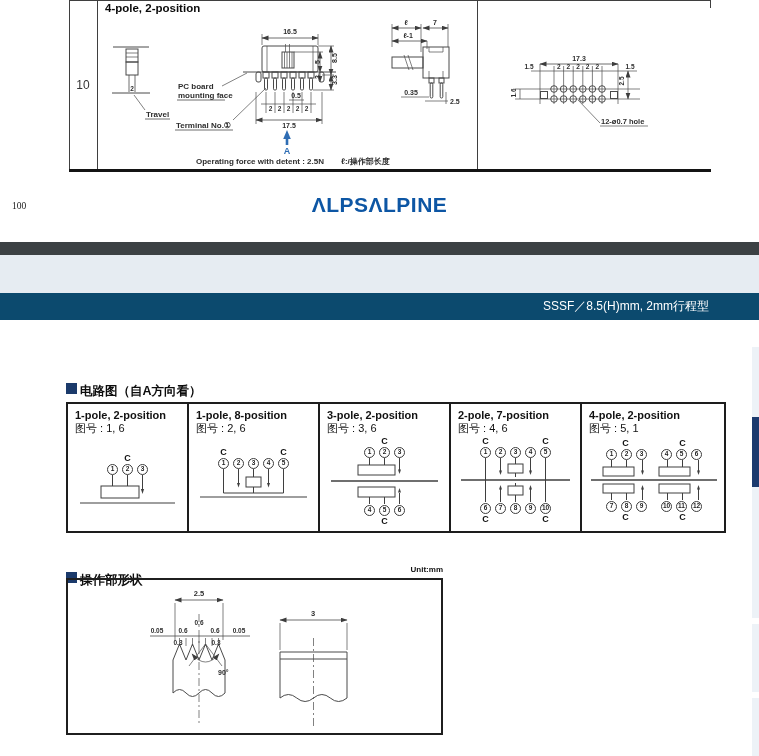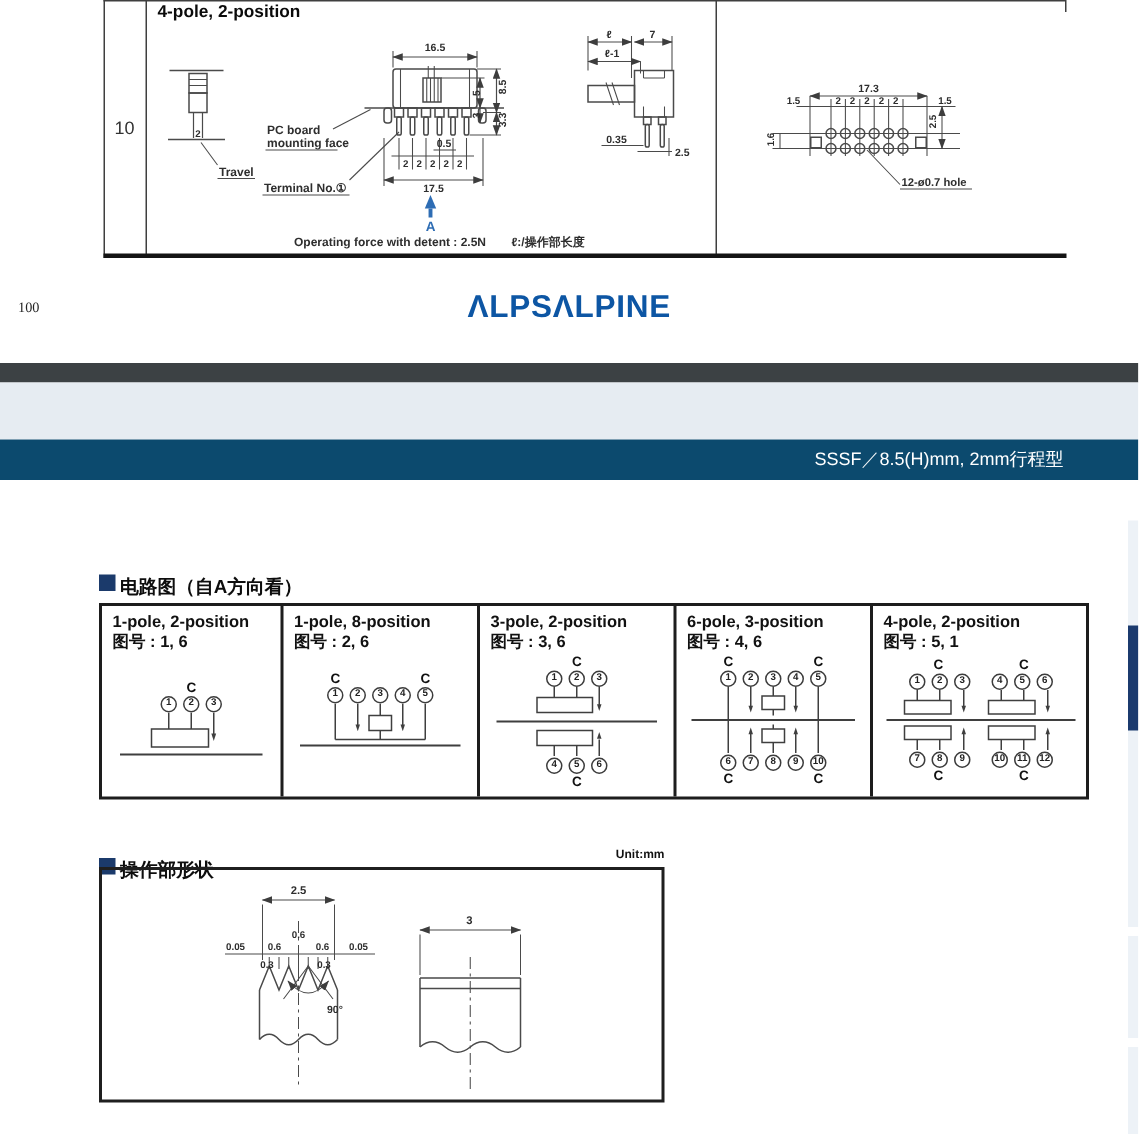--- a/index.html
+++ b/index.html
@@ -18,21 +18,21 @@
   
   .edge{left:752px;width:7px;background:#edf2f7;}
   #edge-tab{left:752px;top:417px;width:7px;height:70px;background:#1b3a6e;}
   
   .sec-head{position:absolute;display:flex;align-items:flex-start;font-weight:bold;font-size:12.5px;color:#0d0d0d;}
   .sq{width:11px;height:11px;background:#1b3a6b;margin-right:3px;}
   #ctable{left:66px;top:402px;width:660px;height:131px;border:2px solid #1d1d1d;box-sizing:border-box;display:flex;}
   .ccell{flex:1;border-right:2px solid #1d1d1d;box-sizing:border-box;padding:5px 7px 0 7px;display:flex;flex-direction:column;}
   .ccell:last-child{border-right:none;}
   .ctitle{font-weight:bold;font-size:11px;line-height:13px;color:#111;}
-  .cfig{font-weight:bold;font-size:11px;line-height:13px;color:#111;}
+  .cfig{font-weight:normal;font-size:11px;line-height:13px;color:#111;}
   .diag{display:flex;flex-direction:column;align-items:center;}
   .d1{margin-top:18px;} .d2{margin-top:12px;} .d3,.d4{margin-top:1px;} .d5{margin-top:3px;}
   .crow{display:flex;justify-content:center;height:10px;}
   .cl{width:15px;text-align:center;font-size:9px;font-weight:bold;line-height:10px;color:#111;}
   .trow{display:flex;justify-content:center;height:12px;align-items:center;}
   .tnum{width:11px;height:11px;border:1px solid #3c3c3c;border-radius:50%;font-size:6.5px;font-weight:bold;
         display:inline-flex;align-items:center;justify-content:center;margin:0 2px;box-sizing:border-box;
         background:#fff;color:#222;line-height:1;}
   .cell-c5 .trow .tnum:nth-child(4){margin-left:12px;}
   .cell-c5 .crow .cl:nth-child(4){margin-left:12px;}
@@ -333,21 +333,21 @@
           </div>
         <div class="crow">
             <span class="cl"></span>
             <span class="cl">C</span>
             <span class="cl"></span>
           </div>
       </div>
     </div>
 
     <div class="ccell cell-c4">
-      <div class="ctitle">6-pole, 3-position</div>
+      <div class="ctitle">2-pole, 7-position</div>
       <div class="cfig">图号 : 4, 6</div>
       <div class="diag d4">
         <div class="crow">
             <span class="cl">C</span>
             <span class="cl"></span>
             <span class="cl"></span>
             <span class="cl"></span>
             <span class="cl">C</span>
           </div>
         <div class="trow">

